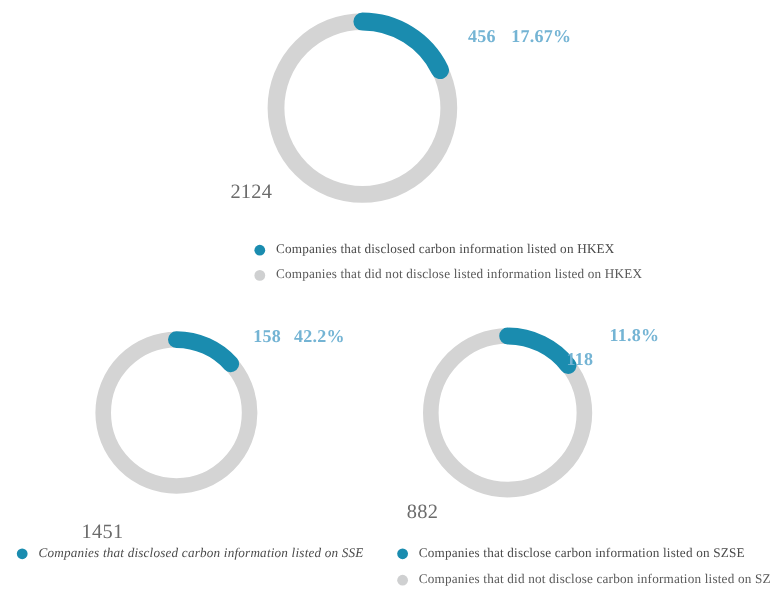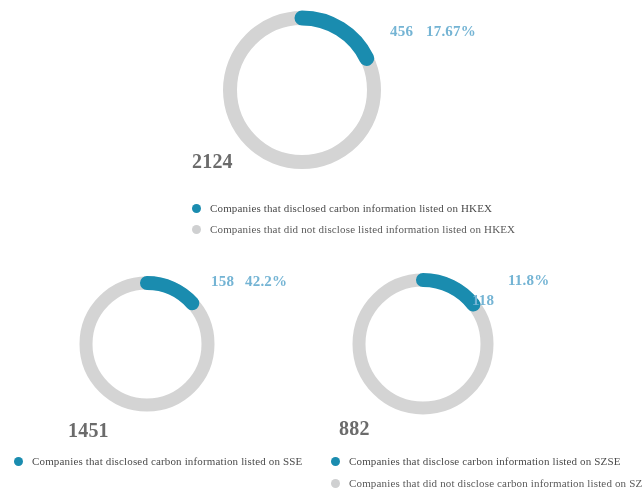--- a/index.html
+++ b/index.html
@@ -31,22 +31,22 @@
     font-family: "Liberation Serif", serif;
     font-size: 15px;
     font-weight: 700;
     white-space: nowrap;
     letter-spacing: 0.2px;
   }
   .total-label {
     position: absolute;
     color: #6b6b6b;
     font-family: "Liberation Serif", serif;
-    font-size: 20px;
-    font-weight: 700;
+    font-size: 17px;
+    font-weight: 400;
     white-space: nowrap;
     letter-spacing: 0.2px;
   }
   .legend {
     position: absolute;
   }
   .legend-row {
     display: flex;
     align-items: center;
     white-space: nowrap;
@@ -79,21 +79,21 @@
     <svg class="donut-svg" width="160" height="160" viewBox="0 0 160 160">
       <circle cx="80" cy="80" r="72" fill="none" stroke="#d4d4d4" stroke-width="14"></circle>
       <path d="M 80 8 A 72 72 0 0 1 144.7 48.4" fill="none" stroke="#1a8caf" stroke-width="15" stroke-linecap="round"></path>
     </svg>
   </div>
 
   <div class="value-label" style="left:390px; top:23px;">456</div>
   <div class="value-label" style="left:426px; top:23px;">17.67%</div>
   <div class="total-label" style="left:192px; top:150px;">2124</div>
 
-  <div class="legend" style="left:192px; top:202px;">
+  <div class="legend" style="left:212px; top:202px;">
     <div class="legend-row" style="margin-bottom:9px;">
       <span class="legend-dot teal"></span>
       <span class="legend-text">Companies that  disclosed carbon information  listed on HKEX</span>
     </div>
     <div class="legend-row muted">
       <span class="legend-dot grey"></span>
       <span class="legend-text">Companies that did not  disclose listed information  listed on HKEX</span>
     </div>
   </div>
 </div>
@@ -102,24 +102,24 @@
 
   <div class="donut-wrap" style="left:79px; top:21px; width:136px; height:136px;">
     <svg class="donut-svg" width="136" height="136" viewBox="0 0 136 136">
       <circle cx="68" cy="68" r="61" fill="none" stroke="#d4d4d4" stroke-width="13"></circle>
       <path d="M 68 7 A 61 61 0 0 1 113.3 27.2" fill="none" stroke="#1a8caf" stroke-width="14" stroke-linecap="round"></path>
     </svg>
   </div>
 
   <div class="value-label" style="left:211px; top:18px;">158</div>
   <div class="value-label" style="left:245px; top:18px;">42.2%</div>
-  <div class="total-label" style="left:68px; top:164px;">1451</div>
+  <div class="total-label" style="left:68px; top:178px;">1451</div>
 
   <div class="legend" style="left:14px; top:200px;">
-    <div class="legend-row" style="margin-bottom:10px;">
+    <div class="legend-row" style="margin-bottom:10px;font-style:italic;">
       <span class="legend-dot teal"></span>
       <span class="legend-text">Companies  that  disclosed carbon information  listed on SSE</span>
     </div>
   </div>
 </div>
 
 <div class="chart-block" style="left:321px; top:255px; width:321px; height:245px;">
 
   <div class="donut-wrap" style="left:31px; top:18px; width:142px; height:142px;">
     <svg class="donut-svg" width="142" height="142" viewBox="0 0 142 142">

